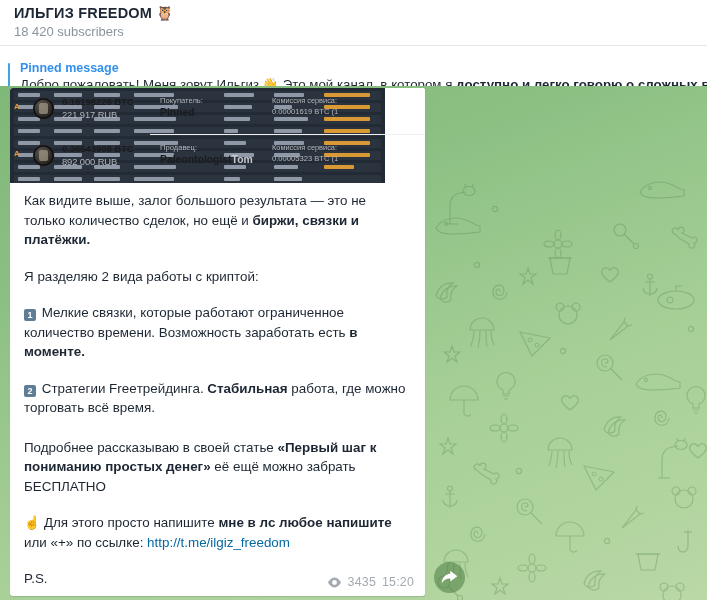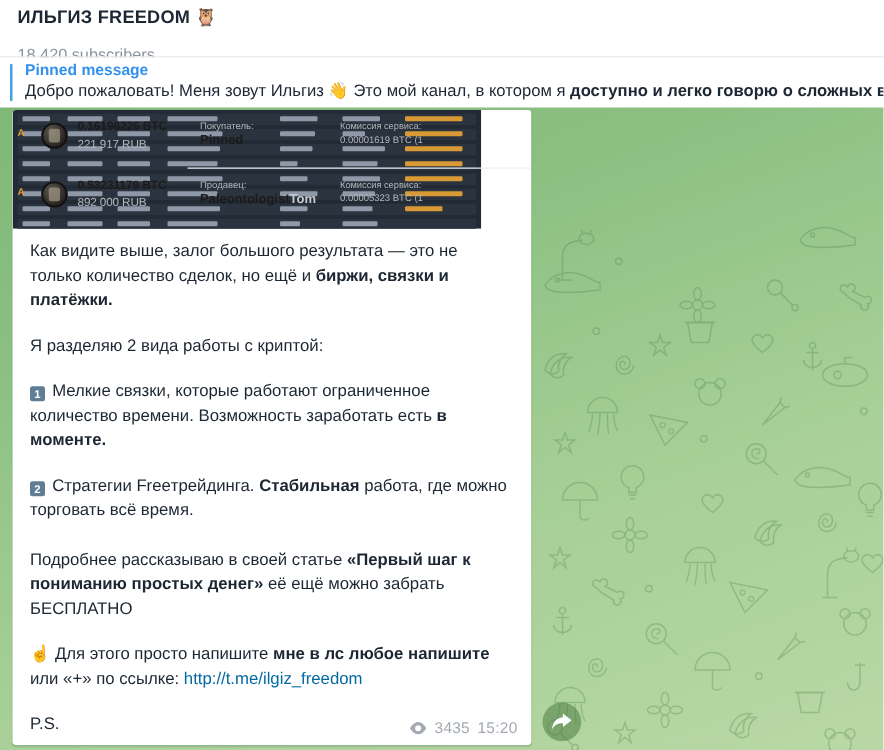--- a/index.html
+++ b/index.html
@@ -15,29 +15,29 @@
   .header{
     position:absolute;left:0;top:0;width:615px;height:46px;
     background:#ffffff;box-sizing:border-box;padding:5px 0 0 14px;
   }
   .ch-title{
     font-size:14.5px;font-weight:bold;color:#1d2733;letter-spacing:.2px;
     line-height:17px;white-space:nowrap;
   }
   .ch-title .owl{font-size:14px;margin-left:4px;}
   .ch-subs{
-    font-size:13px;color:#8b949e;line-height:16px;margin-top:13px;white-space:nowrap;
+    font-size:13px;color:#8b949e;line-height:16px;margin-top:2px;white-space:nowrap;
   }
   .hdr-sep{
     position:absolute;left:0;top:45px;width:707px;height:1px;background:#e4e7ea;
   }
 
   
   .pinned{
-    position:absolute;left:0;top:46px;width:707px;height:40px;
+    position:absolute;left:0;top:58px;width:707px;height:40px;
     background:#ffffff;box-sizing:border-box;padding:3px 0 0 14px;overflow:hidden;
   }
   .pin-bar{
     position:absolute;left:8px;top:5px;width:2px;height:30px;background:#3fa3e6;border-radius:1px;
   }
   .pin-label{
     font-size:12.5px;font-weight:bold;color:#3390ec;line-height:15px;margin-left:6px;
   }
   .pin-text{
     font-size:13.3px;color:#1d2733;line-height:17px;margin-left:6px;
@@ -383,21 +383,21 @@
         <div class="tx-rolelbl">Покупатель:</div>
         <div class="tx-rolename"><span>Pinned</span><span class="fade"></span></div>
         <div class="tx-feelbl">Комиссия сервиса:</div>
         <div class="tx-feeval">0.00001619 BTC (1</div>
       </div>
       <div class="txsep" style="top:46px;"></div>
 
       <div class="txrow" style="top:47px;">
         <div class="tx-a">A</div>
         <div class="tx-coin"></div>
-        <div class="tx-amt">0.53231179 BTC</div>
+        <div class="tx-amt">0.36543908 BTC</div>
         <div class="tx-rub">892 000 RUB</div>
         <div class="tx-rolelbl">Продавец:</div>
         <div class="tx-rolename"><span>Paleontologist</span><span class="fade">Tom</span></div>
         <div class="tx-feelbl">Комиссия сервиса:</div>
         <div class="tx-feeval">0.00005323 BTC (1</div>
       </div>
     </div>
 
     <div class="msg-body">
 

